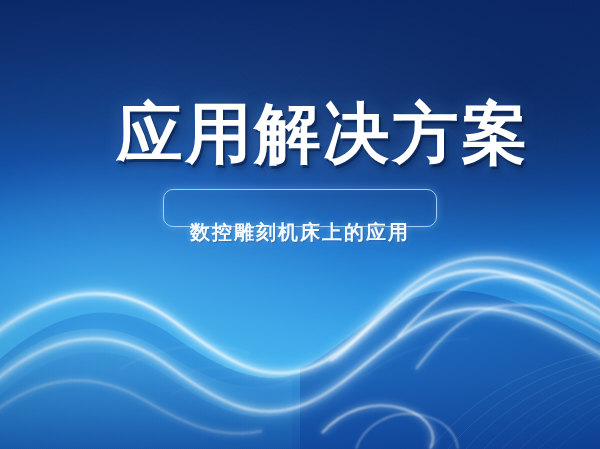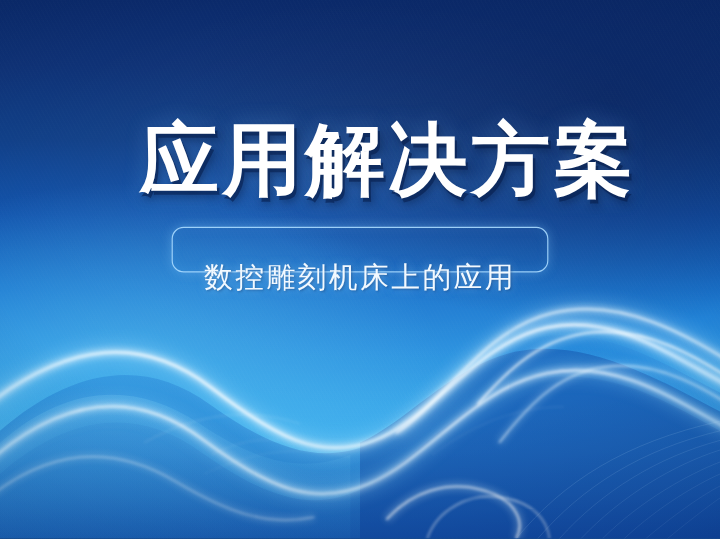--- a/index.html
+++ b/index.html
@@ -94,23 +94,23 @@
     display: inline-flex;
     align-items: center;
     justify-content: center;
     height: 36px;
     padding: 0 26px;
     border: 1.6px solid rgba(168,218,255,0.92);
     border-radius: 10px;
     box-shadow: 0 0 9px rgba(140,205,255,0.35), inset 0 0 10px rgba(120,195,255,0.10);
   }
   .subtitle-text {
-    font-size: 24px;
+    font-size: 20px;
     line-height: 28px;
-    font-weight: 400;
+    font-weight: 700;
     letter-spacing: 2px;
     color: #f2f9ff;
     text-shadow: 0 0 7px rgba(150,210,255,0.55), 1px 1px 2px rgba(10,40,90,0.45);
     white-space: nowrap;
     margin-top: 47px;
   }
 </style>
 </head>
 <body>
 

